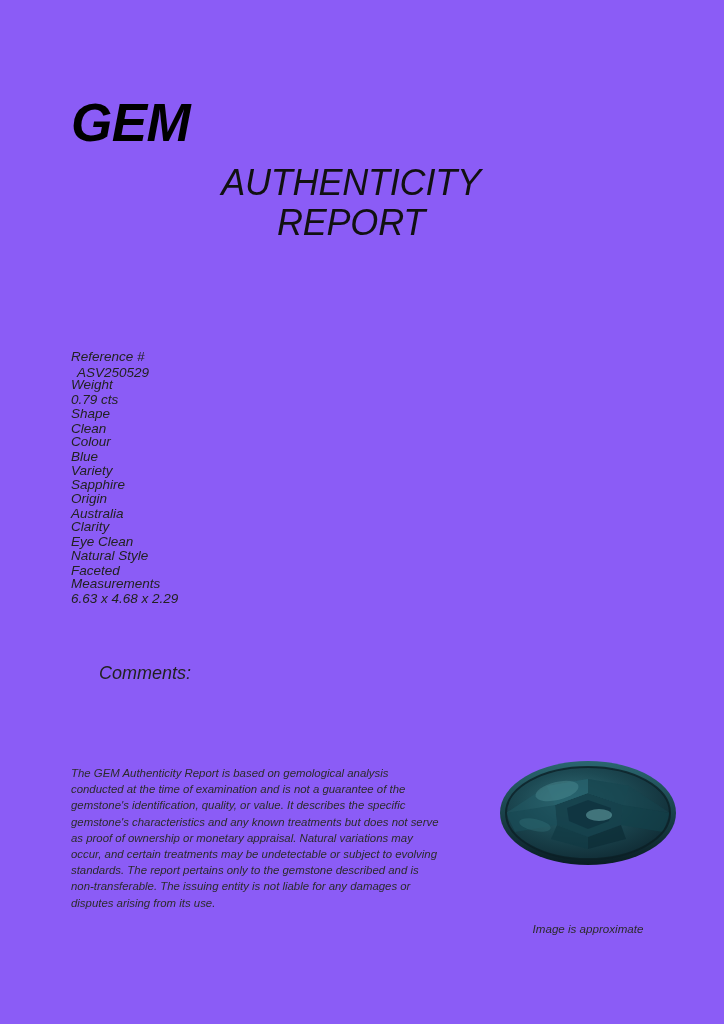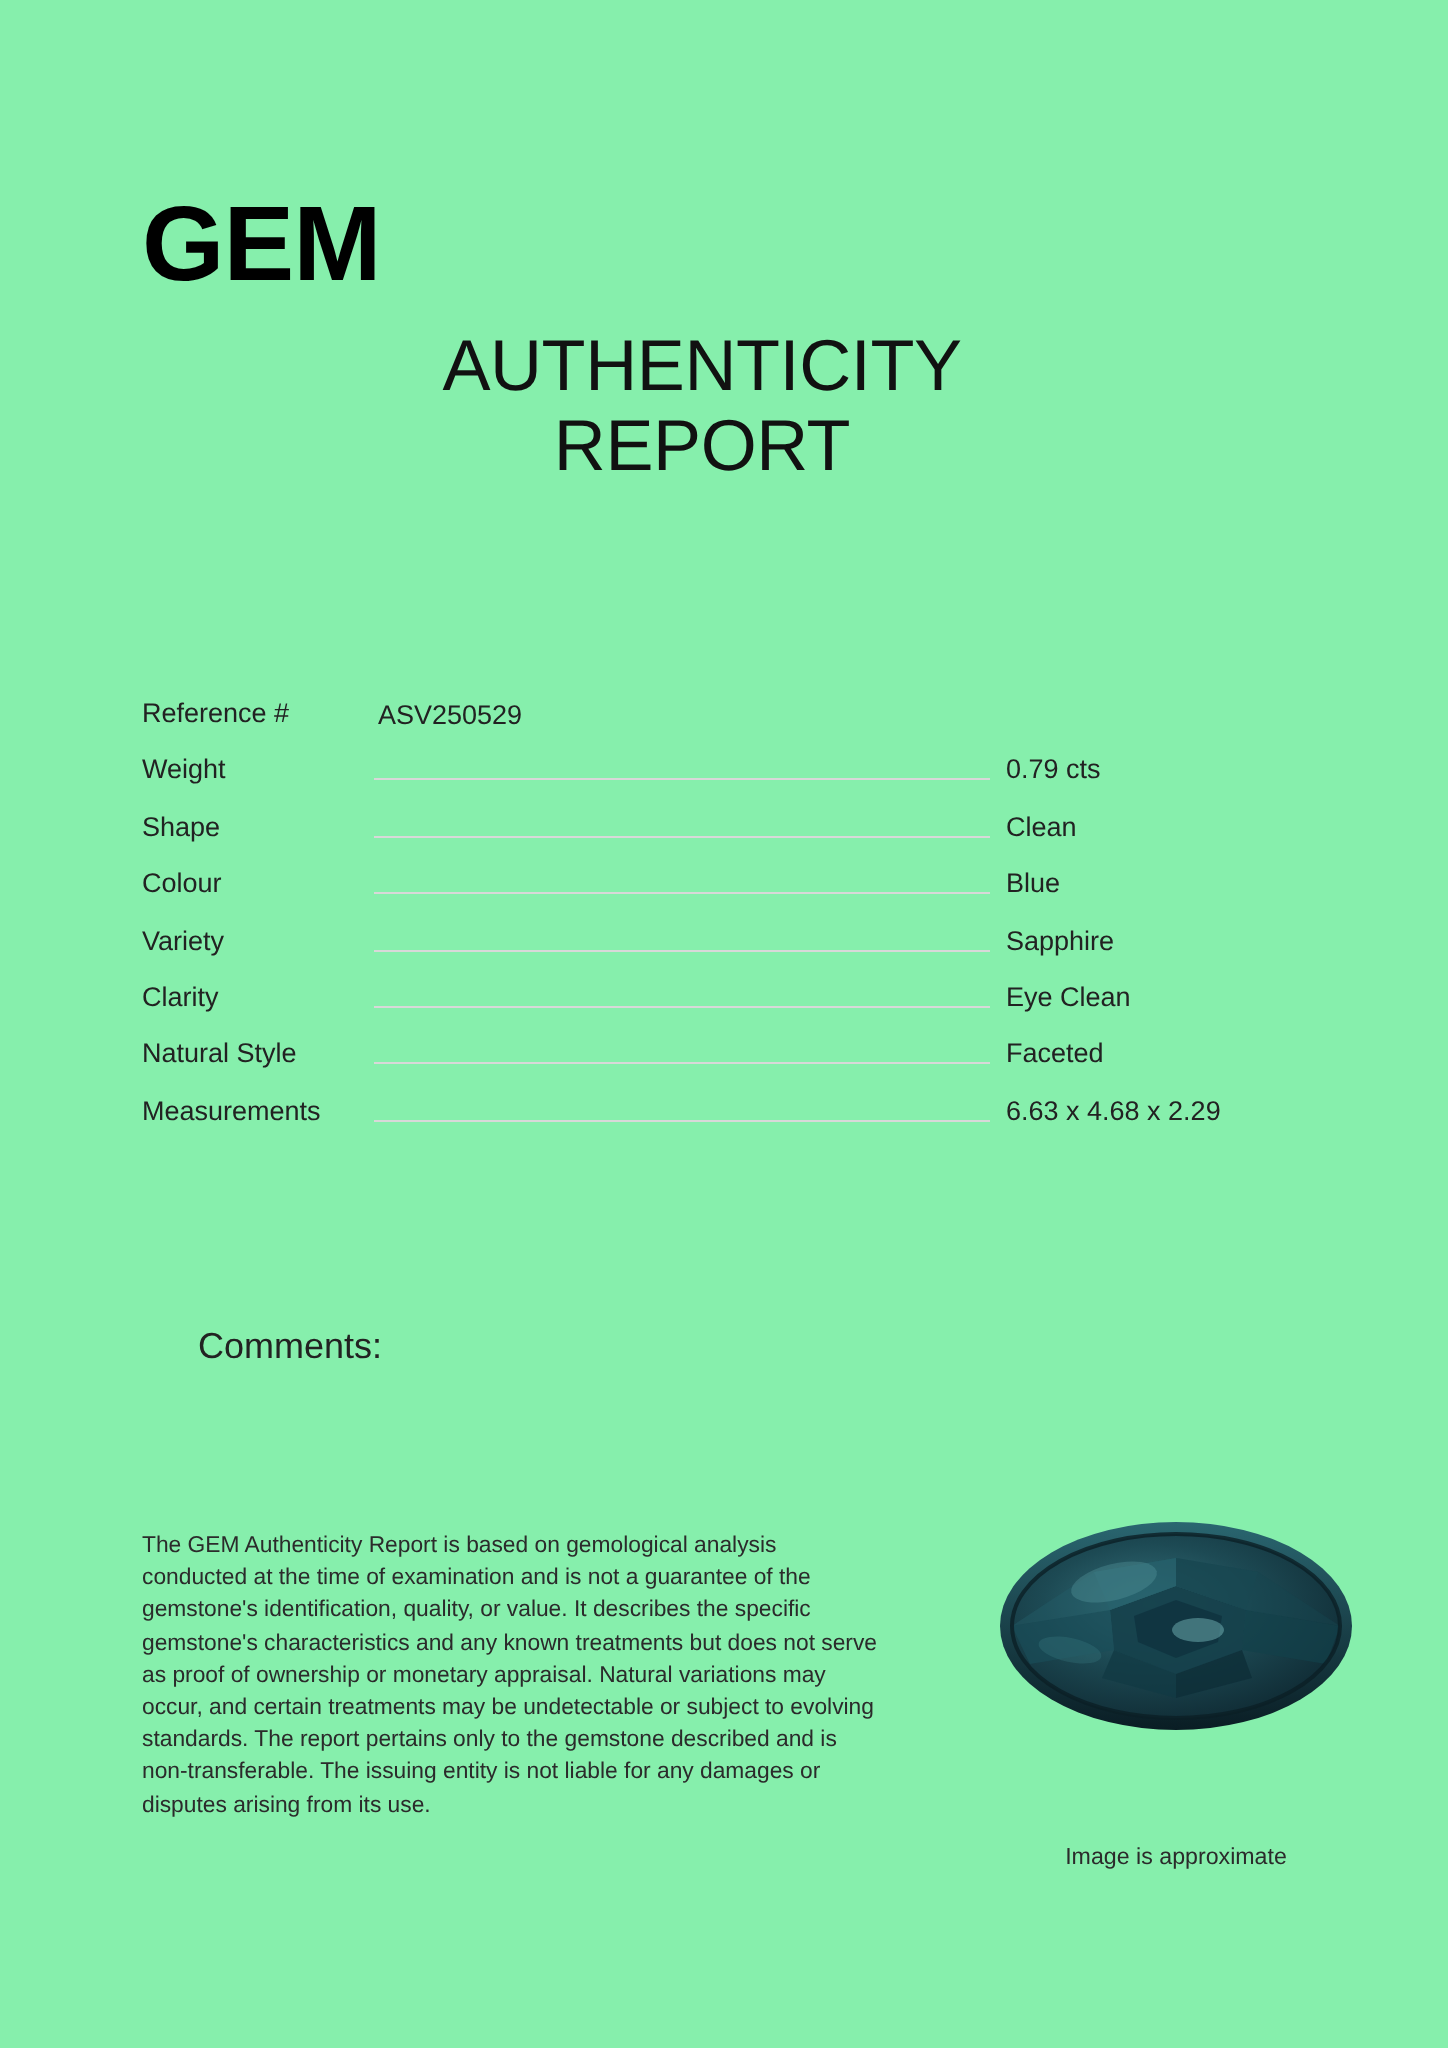--- a/index.html
+++ b/index.html
@@ -11,21 +11,22 @@
     width: 724px;
     height: 1024px;
     position: relative;
     font-family: "Liberation Sans", sans-serif;
     color: #1a1a1a;
     overflow: hidden;
   }
   .page {
     position: absolute;
     inset: 0;
-    background: #86efac;
+    background: #8b5cf6;
+    font-style: italic;
   }
 
   
   .header {
     position: absolute;
     left: 71px;
     top: 96px;
     width: 560px;
   }
   .title-gem {
@@ -54,20 +55,21 @@
     position: absolute;
     left: 71px;
     top: 350px;
     width: 582px;
   }
   .spec-row {
     position: relative;
     height: 28.4px;
     display: flex;
     align-items: flex-start;
+    flex-direction: column;
   }
   .spec-label {
     font-size: 13.5px;
     color: #222;
     width: 112px;
     flex: none;
     line-height: 1.1;
   }
   .spec-dots {
     flex: 1;
@@ -183,20 +185,25 @@
       <div class="spec-dots"></div>
       <div class="spec-value">Blue</div>
     </div>
 
     <div class="spec-row">
       <div class="spec-label">Variety</div>
       <div class="spec-dots"></div>
       <div class="spec-value">Sapphire</div>
     </div>
 
+    <div class="spec-row">
+      <div class="spec-label">Origin</div>
+      <div class="spec-dots"></div>
+      <div class="spec-value">Australia</div>
+    </div>
 
     <div class="spec-row">
       <div class="spec-label">Clarity</div>
       <div class="spec-dots"></div>
       <div class="spec-value">Eye Clean</div>
     </div>
 
     <div class="spec-row">
       <div class="spec-label">Natural Style</div>
       <div class="spec-dots"></div>

